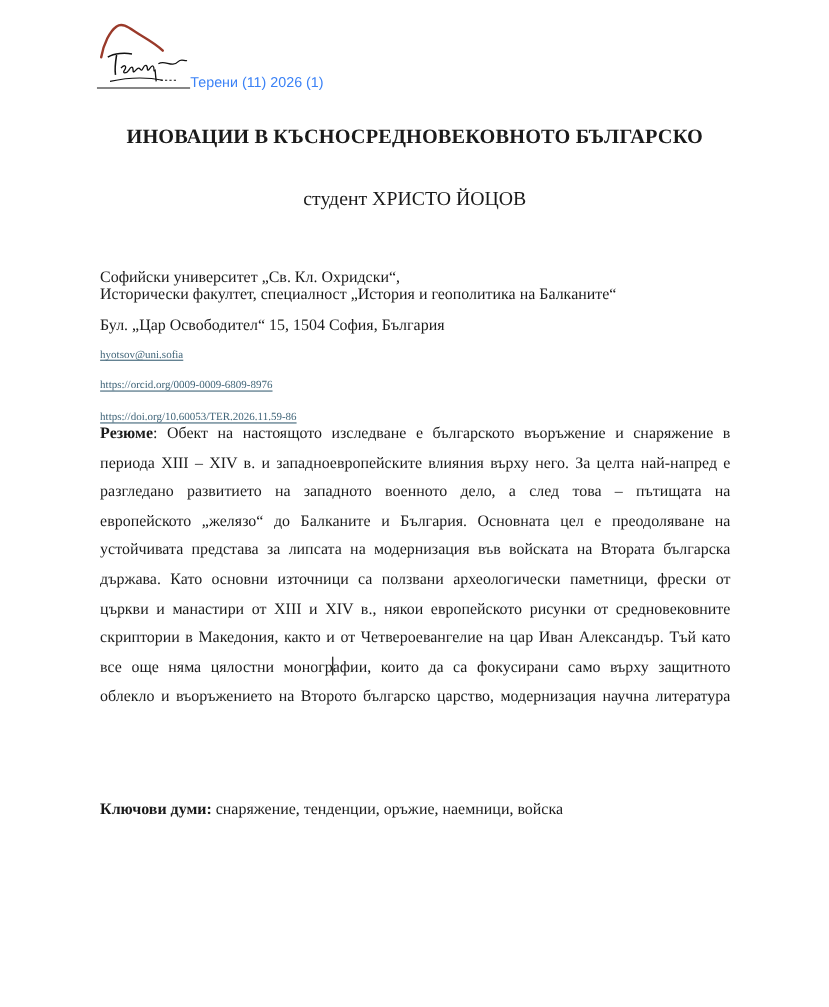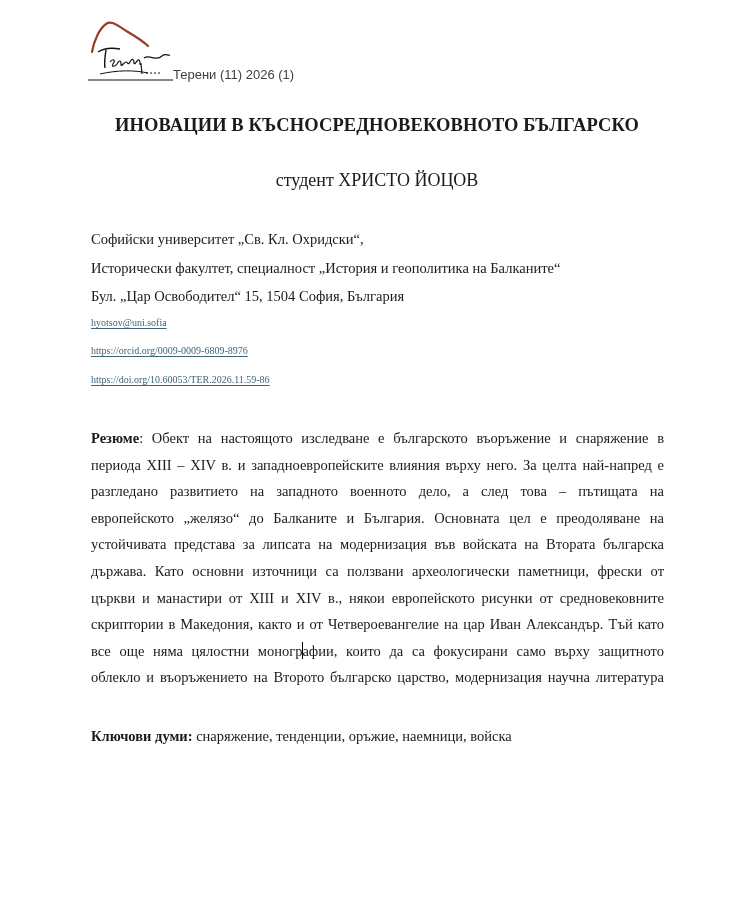--- a/index.html
+++ b/index.html
@@ -1,28 +1,28 @@
 <!DOCTYPE html>
 <html><head>
 <meta charset="utf-8">
 <style>
   html, body { margin:0; padding:0; background:#ffffff; }
   body { width:754px; height:915px; position:relative; overflow:hidden;
          font-family:"Liberation Serif","DejaVu Serif",serif; color:#1a1a1a; }
   .header { position:absolute; left:88px; top:18px; width:260px; height:70px; }
   .logo { position:absolute; left:0; top:0; width:85px; height:64px; }
   .journal-ref { position:absolute; left:85px; top:49px; font-family:"Liberation Sans","DejaVu Sans",sans-serif;
-                 font-size:13px; color:#404040; white-space:nowrap; }
+                 font-size:13px; color:#3b82f6; white-space:nowrap; }
   .title { position:absolute; left:0; width:754px; text-align:center; font-weight:bold;
            font-size:18.5px; line-height:22px; top:114px; letter-spacing:0.1px;font-family:Liberation Serif, serif; }
   .author { position:absolute; left:0; width:754px; text-align:center; top:170px; font-size:18px; }
   .aff { position:absolute; left:91px; font-size:14.5px; white-space:nowrap; }
   .link { position:absolute; left:91px; font-size:10px; color:#3f6478; text-decoration:underline;
           text-underline-offset:2px; white-space:nowrap; cursor:pointer; }
-  .abstract { position:absolute; left:91px; width:573px; top:428px; font-size:14.5px; }
+  .abstract { position:absolute; left:91px; width:573px; top:384px; font-size:14.5px; }
   .line { height:26.6px; line-height:20px; white-space:nowrap; text-align:justify; text-align-last:justify; }
   .line.last { text-align-last:left; }
   .keywords { position:absolute; left:91px; top:712px; font-size:14.5px; white-space:nowrap;margin-top:16px; }
   b { font-weight:bold; }
   .caret { display:inline-block; width:1px; height:17px; background:#000; vertical-align:-3px; margin:0 -0.5px; }
 </style>
 </head>
 <body>
 
 <div class="header">
@@ -37,21 +37,21 @@
     <line x1="0" y1="62" x2="85" y2="62" stroke="#111" stroke-width="1"></line>
   </svg>
   <span class="journal-ref">Терени (11) 2026 (1)</span>
 </div>
 
 <div class="title">
   <div>ИНОВАЦИИ В КЪСНОСРЕДНОВЕКОВНОТО БЪЛГАРСКО</div>
 </div>
 <div class="author">студент ХРИСТО ЙОЦОВ</div>
 
-<div class="aff" style="top:231px">Софийски университет „Св. Кл. Охридски“,</div>
+<div class="aff" style="top:244px">Софийски университет „Св. Кл. Охридски“,</div>
 <div class="aff" style="top:260px">Исторически факултет, специалност „История и геополитика на Балканите“</div>
 <div class="aff" style="top:288px">Бул. „Цар Освободител“ 15, 1504 София, България</div>
 
 <a class="link" style="top:317px">hyotsov@uni.sofia</a>
 <a class="link" style="top:345px">https://orcid.org/0009-0009-6809-8976</a>
 <a class="link" style="top:374px">https://doi.org/10.60053/TER.2026.11.59-86</a>
 
 <div class="abstract">
   <div class="line"><b>Резюме</b><span>: Обект на настоящото изследване е българското въоръжение и снаряжение в</span></div>
   <div class="line">периода XIII – XIV в. и западноевропейските влияния върху него. За целта най-напред е</div>

